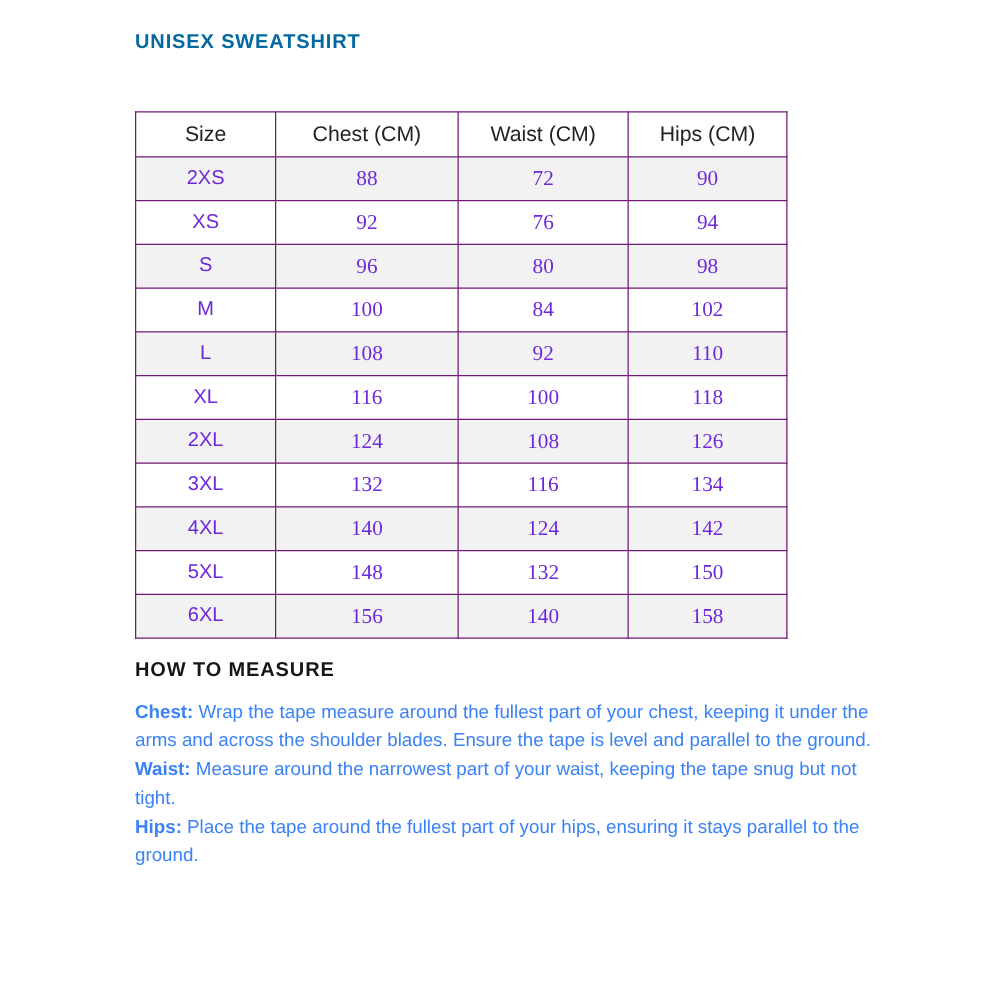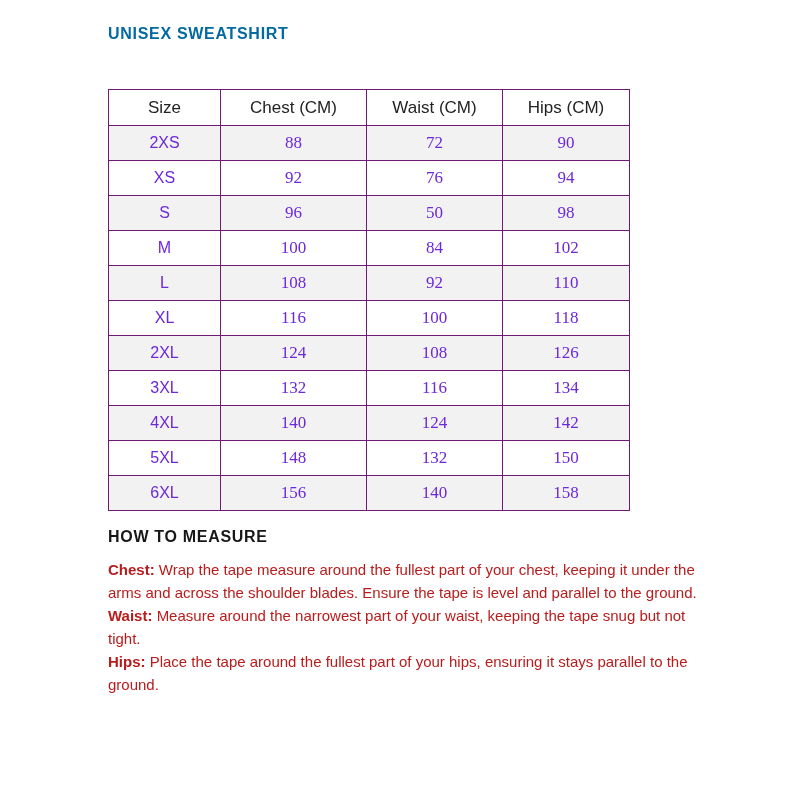--- a/index.html
+++ b/index.html
@@ -67,21 +67,21 @@
     font-weight: 700;
     letter-spacing: 0.7px;
     color: #171717;
   }
 
   .measure-item {
     margin: 0;
     max-width: 600px;
     font-size: 15px;
     line-height: 23px;
-    color: #b91c1c;
+    color: #3b82f6;
   }
   .measure-item .lead { font-weight: 700; }
 </style>
 </head>
 <body>
 
 <div class="page">
 
   <h1 class="doc-title">UNISEX SWEATSHIRT</h1>
 
@@ -109,21 +109,21 @@
         </tr>
         <tr>
           <td class="size-cell">XS</td>
           <td class="num-cell">92</td>
           <td class="num-cell">76</td>
           <td class="num-cell">94</td>
         </tr>
         <tr>
           <td class="size-cell">S</td>
           <td class="num-cell">96</td>
-          <td class="num-cell">50</td>
+          <td class="num-cell">80</td>
           <td class="num-cell">98</td>
         </tr>
         <tr>
           <td class="size-cell">M</td>
           <td class="num-cell">100</td>
           <td class="num-cell">84</td>
           <td class="num-cell">102</td>
         </tr>
         <tr>
           <td class="size-cell">L</td>

